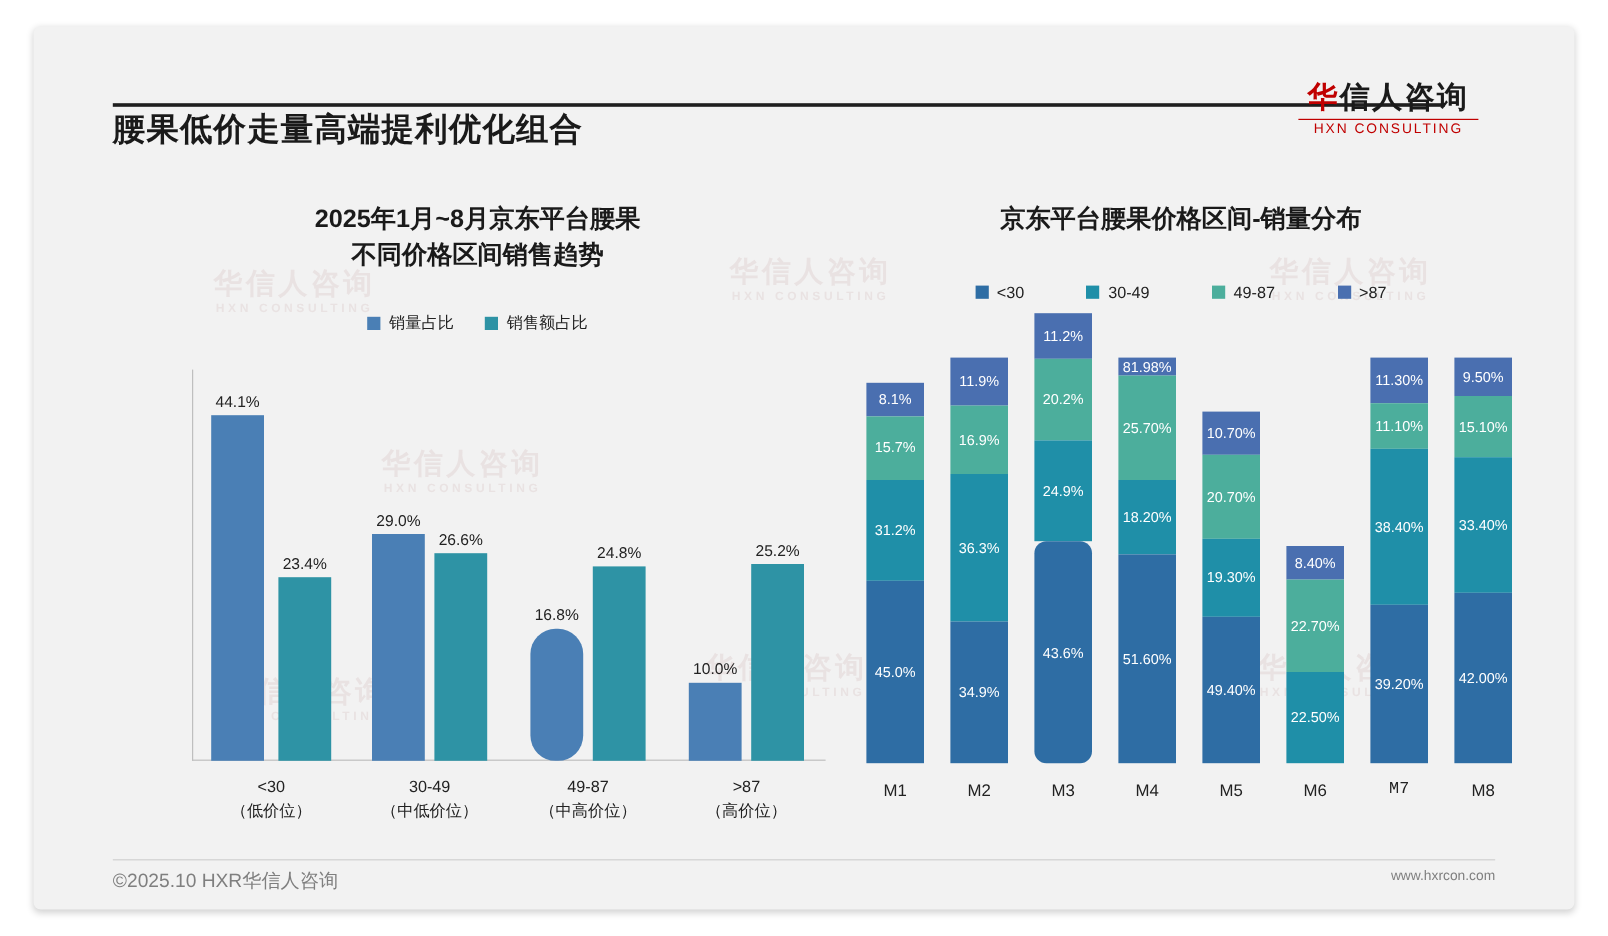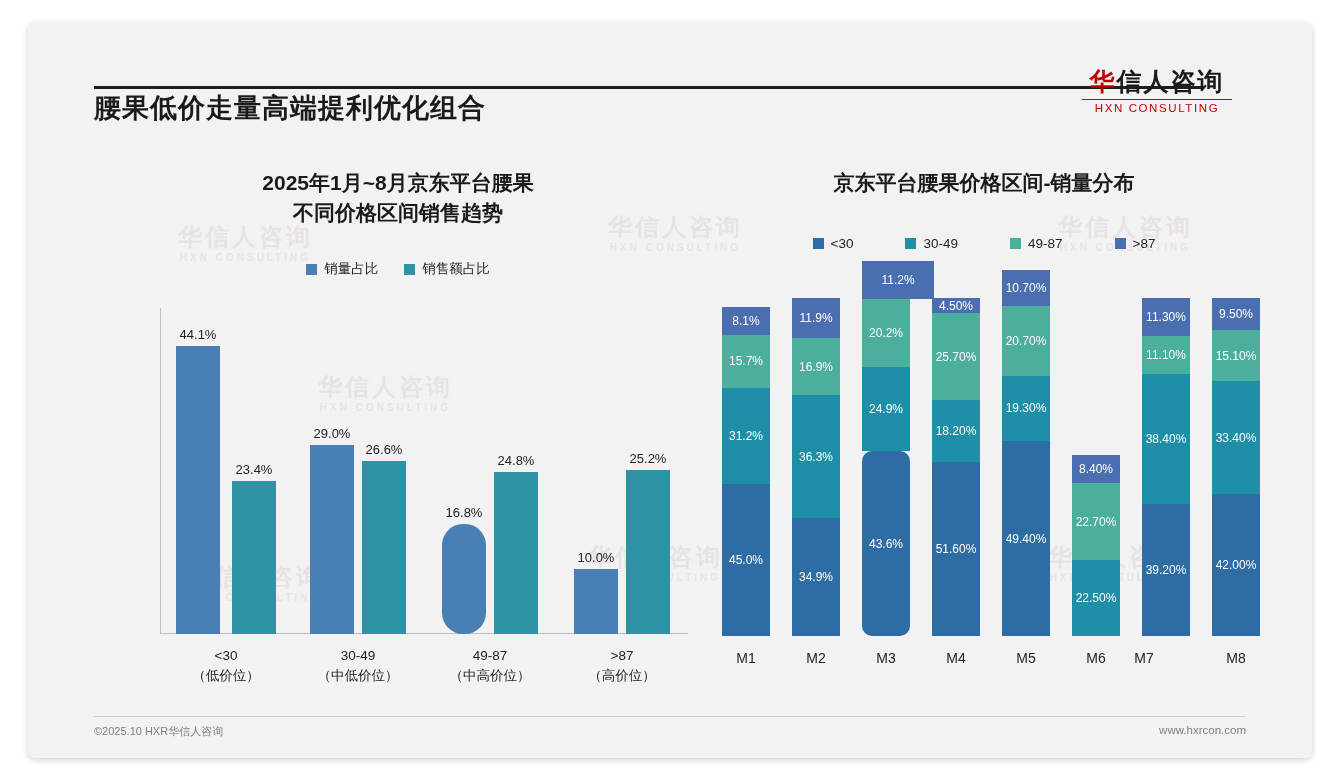--- a/index.html
+++ b/index.html
@@ -212,21 +212,21 @@
     left: 66px;
     top: 694px;
     width: 1152px;
     height: 1px;
     background: #d0d0d0;
   }
   .footer-left {
     position: absolute;
     left: 66px;
     top: 702px;
-    font-size: 11px;
+    font-size: 16px;
     color: #7f7f7f;
   }
   .footer-right {
     position: absolute;
     right: 66px;
     top: 702px;
     font-size: 11.5px;
     color: #7f7f7f;
   }
 </style>
@@ -367,21 +367,21 @@
     </div>
 
   <div id="right-chart">
       <div class="stack-col" style="left: 18px;">
         <div class="seg" style="height: 27.378px; background: rgb(74, 111, 176);">
           <span>8.1%</span>
         </div>
         <div class="seg" style="height: 53.066px; background: rgb(76, 174, 156);">
           <span>15.7%</span>
         </div>
-        <div class="seg" style="height: 96px; background: rgb(31, 143, 168);">
+        <div class="seg" style="height: 84px; background: rgb(31, 143, 168);">
           <span>31.2%</span>
         </div>
         <div class="seg" style="height: 152.1px; background: rgb(46, 109, 164);">
           <span>45.0%</span>
         </div>
       </div>
       <div class="x-label" style="left: 18px;">M1</div>
       <div class="stack-col" style="left: 88px;">
         <div class="seg" style="height: 40.222px; background: rgb(74, 111, 176);">
           <span>11.9%</span>
@@ -391,37 +391,37 @@
         </div>
         <div class="seg" style="height: 122.694px; background: rgb(31, 143, 168);">
           <span>36.3%</span>
         </div>
         <div class="seg" style="height: 117.962px; background: rgb(46, 109, 164);">
           <span>34.9%</span>
         </div>
       </div>
       <div class="x-label" style="left: 88px;">M2</div>
       <div class="stack-col" style="left: 158px;">
-        <div class="seg" style="height: 37.856px; background: rgb(74, 111, 176); padding-left: 24px;">
+        <div class="seg" style="height: 37.856px; background: rgb(74, 111, 176);">
           <span>11.2%</span>
         </div>
         <div class="seg" style="height: 68.276px; background: rgb(76, 174, 156);">
           <span>20.2%</span>
         </div>
         <div class="seg" style="height: 84.162px; background: rgb(31, 143, 168);">
           <span>24.9%</span>
         </div>
         <div class="seg" style="height: 185px; background: rgb(46, 109, 164); border-radius: 10px;">
           <span>43.6%</span>
         </div>
       </div>
       <div class="x-label" style="left: 158px;">M3</div>
       <div class="stack-col" style="left: 228px;">
         <div class="seg" style="height: 15.21px; background: rgb(74, 111, 176);">
-          <span>4.50%</span>
+          <span>81.98%</span>
         </div>
         <div class="seg" style="height: 86.866px; background: rgb(76, 174, 156);">
           <span>25.70%</span>
         </div>
         <div class="seg" style="height: 61.516px; background: rgb(31, 143, 168);">
           <span>18.20%</span>
         </div>
         <div class="seg" style="height: 174.408px; background: rgb(46, 109, 164);">
           <span>51.60%</span>
         </div>
@@ -430,21 +430,21 @@
       <div class="stack-col" style="left: 298px;">
         <div class="seg" style="height: 36.166px; background: rgb(74, 111, 176);">
           <span>10.70%</span>
         </div>
         <div class="seg" style="height: 69.966px; background: rgb(76, 174, 156);">
           <span>20.70%</span>
         </div>
         <div class="seg" style="height: 65.234px; background: rgb(31, 143, 168);">
           <span>19.30%</span>
         </div>
-        <div class="seg" style="height: 195px; background: rgb(46, 109, 164);">
+        <div class="seg" style="height: 122px; background: rgb(46, 109, 164);">
           <span>49.40%</span>
         </div>
       </div>
       <div class="x-label" style="left: 298px;">M5</div>
       <div class="stack-col" style="left: 368px;">
         <div class="seg" style="height: 28.392px; background: rgb(74, 111, 176);">
           <span>8.40%</span>
         </div>
         <div class="seg" style="height: 76.726px; background: rgb(76, 174, 156);">
           <span>22.70%</span>
@@ -461,21 +461,21 @@
         <div class="seg" style="height: 37.518px; background: rgb(76, 174, 156);">
           <span>11.10%</span>
         </div>
         <div class="seg" style="height: 129.792px; background: rgb(31, 143, 168);">
           <span>38.40%</span>
         </div>
         <div class="seg" style="height: 132.496px; background: rgb(46, 109, 164);">
           <span>39.20%</span>
         </div>
       </div>
-      <div class="x-label" style="left: 416px;">M7</div>
+      <div class="x-label" style="left: 438px; font-family: Liberation Mono, monospace;">M7</div>
       <div class="stack-col" style="left: 508px;">
         <div class="seg" style="height: 32.11px; background: rgb(74, 111, 176);">
           <span>9.50%</span>
         </div>
         <div class="seg" style="height: 51.038px; background: rgb(76, 174, 156);">
           <span>15.10%</span>
         </div>
         <div class="seg" style="height: 112.892px; background: rgb(31, 143, 168);">
           <span>33.40%</span>
         </div>

